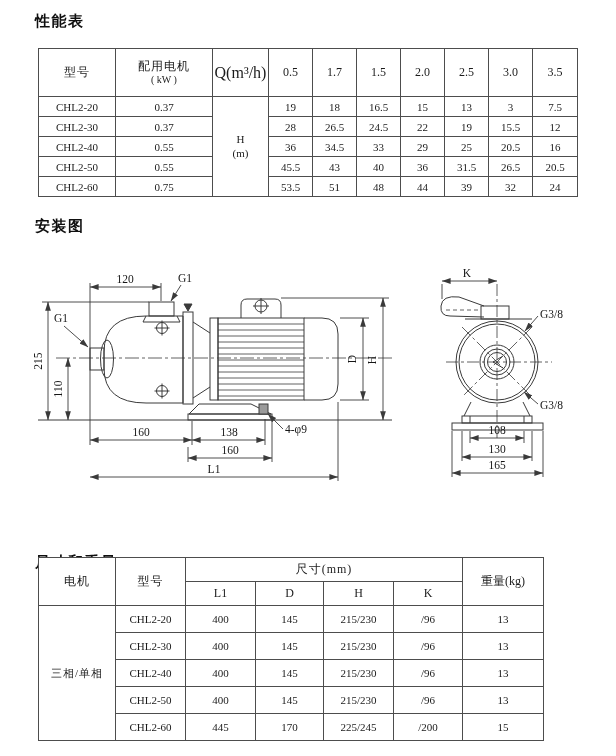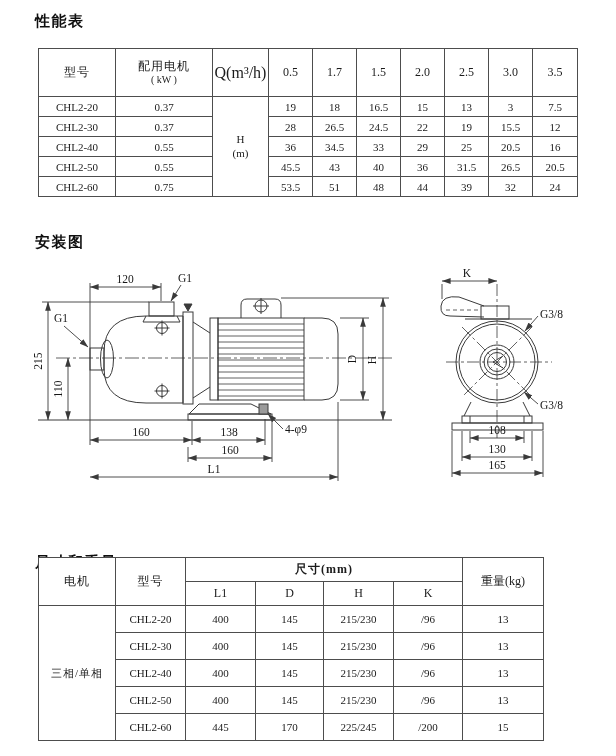--- a/index.html
+++ b/index.html
@@ -107,21 +107,21 @@
       <td>51</td>
       <td>48</td>
       <td>44</td>
       <td>39</td>
       <td>32</td>
       <td>24</td>
     </tr>
   </tbody>
     </table>
 
-  <h2 class="sec" style="left:35px;top:233px;">安装图</h2>
+  <h2 class="sec" style="left:35px;top:217px;">安装图</h2>
 
   <svg style="position:absolute;left:0;top:260px;" width="616" height="252" viewBox="0 260 616 252">
     <defs>
       <marker id="arr" viewBox="0 0 10 8" refX="9.6" refY="4" markerWidth="10" markerHeight="8" orient="auto-start-reverse">
           <path d="M10,4 L0,0.8 L0,7.2 Z" fill="#3a3a3a"></path>
         </marker>
     </defs>
 
     <g stroke="#3a3a3a" fill="none" stroke-width="1">
       <line x1="38" y1="420" x2="392" y2="420"></line>
@@ -233,21 +233,21 @@
         <col style="width:70px">
         <col style="width:68px">
       <col style="width:70px">
         <col style="width:69px">
         <col style="width:81px">
     </colgroup>
     <tbody>
         <tr style="height:24px;">
       <th class="cjk" rowspan="2">电机</th>
       <th class="cjk" rowspan="2">型号</th>
-      <th class="cjk" colspan="4" style="font-size:12px;font-weight:bold;">尺寸(mm)</th>
+      <th class="cjk" colspan="4" style="font-size:12px;">尺寸(mm)</th>
       <th rowspan="2" style="font-size:12px;margin-left:44px;">重量(kg)</th>
     </tr>
     <tr style="height:24px;">
       <th>L1</th>
       <th>D</th>
       <th>H</th>
       <th>K</th>
     </tr>
     <tr style="height:27px;">
       <td rowspan="5" class="cjk">三相/单相</td>

